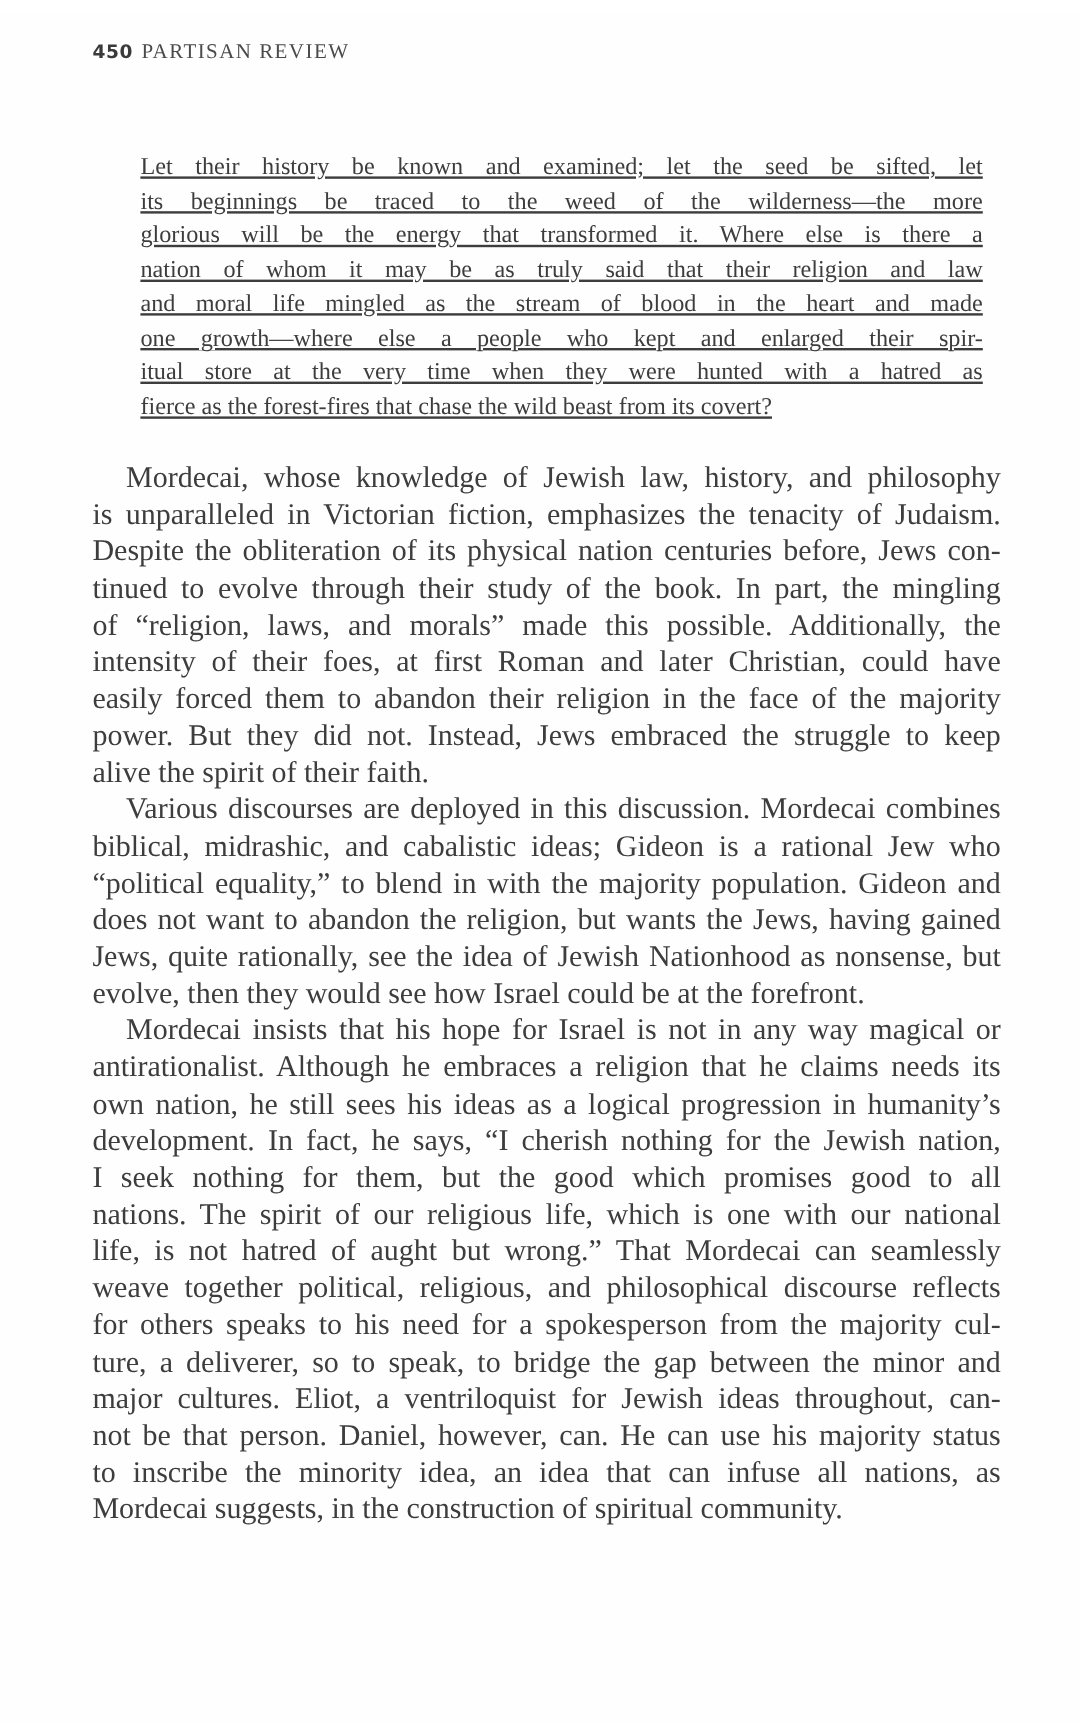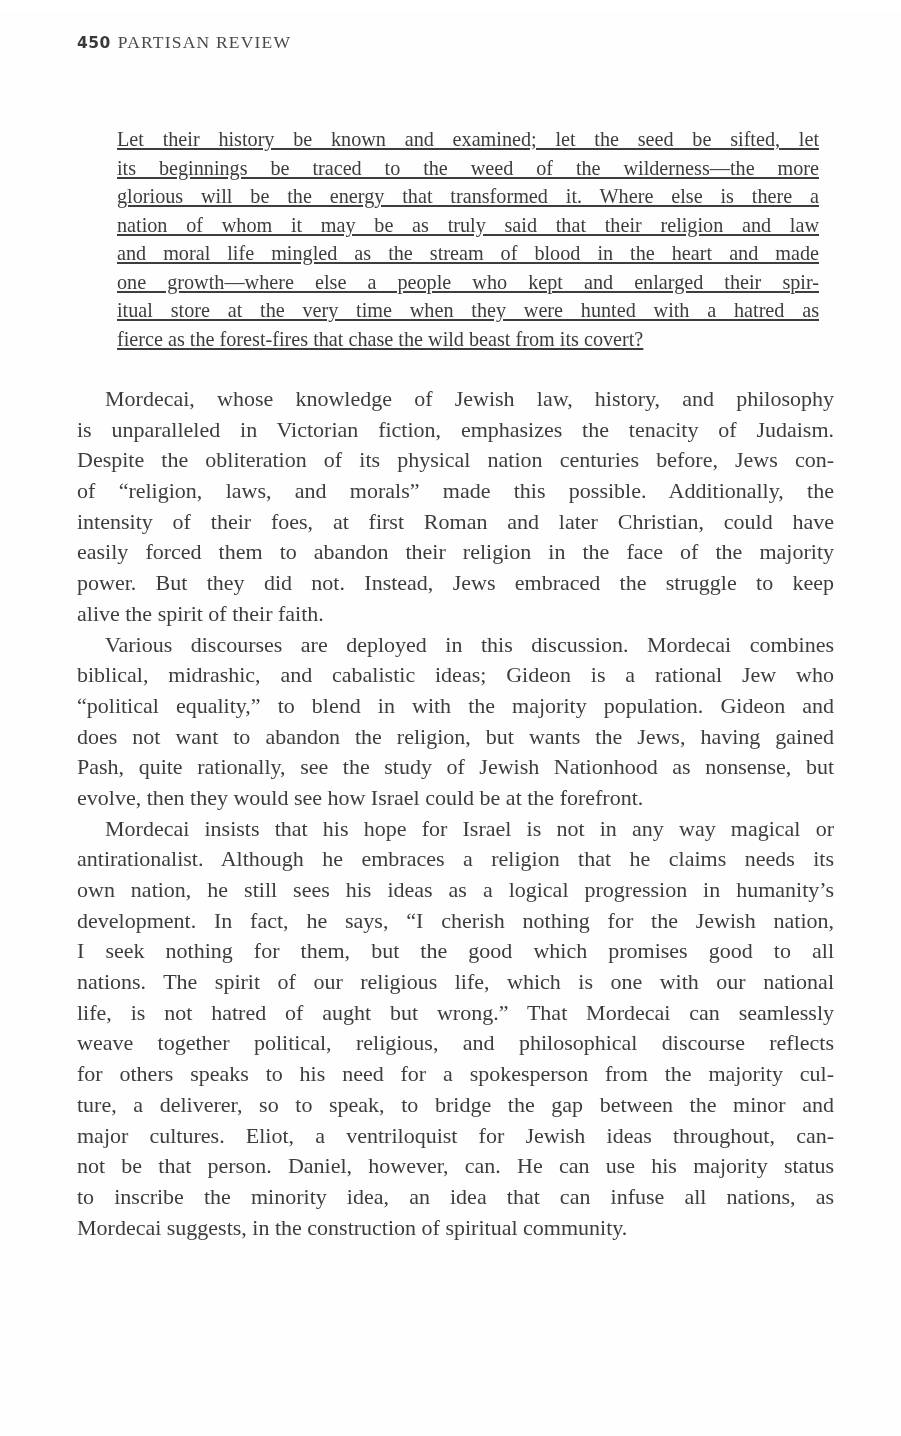--- a/index.html
+++ b/index.html
@@ -1,21 +1,21 @@
 <!DOCTYPE html>
 <html><head>
 <meta charset="utf-8">
 <style>
   html, body { margin: 0; padding: 0; background: #ffffff; }
   body { width: 901px; height: 1436px; position: relative; overflow: hidden; }
   .page { position: absolute; left: 0; top: 12px; width: 901px; height: 1436px; background: #fefefe; }
   .running-head { position: absolute; left: 77px; top: 20px; font-family: "Liberation Serif", serif; font-size: 17.5px; color: #4a4a4a; letter-spacing: 1.2px; white-space: nowrap; }
   .folio { font-family: "DejaVu Sans", sans-serif; font-weight: bold; font-size: 15.5px; color: #3a3a3a; letter-spacing: 0.5px; margin-right: 7px; }
   .quote { position: absolute; left: 117px; top: 113px; width: 702px; font-family: "Liberation Serif", serif; font-size: 20.2px; line-height: 28.5px; color: #3d3d3d; text-align: justify; text-decoration: underline; }
-  .body-text { position: absolute; left: 77px; top: 372px; width: 757px; font-family: "Liberation Serif", serif; font-size: 22px; line-height: 30.7px; color: #3d3d3d; }
+  .body-text { position: absolute; left: 77px; top: 372px; width: 757px; font-family: "Liberation Serif", serif; font-size: 25px; line-height: 30.7px; color: #3d3d3d; }
   .line { display: block; text-align: justify; text-align-last: justify; white-space: nowrap; height: inherit; }
   .quote .line { height: 28.5px; }
   .body-text .line { height: 30.7px; }
   .line.last { text-align-last: left; }
   .indent { padding-left: 28px; }
 </style>
 </head>
 <body>
 
 <div class="page">
@@ -33,32 +33,33 @@
     <span class="line">one growth—where else a people who kept and enlarged their spir-</span>
     <span class="line">itual store at the very time when they were hunted with a hatred as</span>
     <span class="line last">fierce as the forest-fires that chase the wild beast from its covert?</span>
   </div>
 
   <div class="body-text">
     <div>
       <span class="line indent">Mordecai, whose knowledge of Jewish law, history, and philosophy</span>
       <span class="line">is unparalleled in Victorian fiction, emphasizes the tenacity of Judaism.</span>
       <span class="line">Despite the obliteration of its physical nation centuries before, Jews con-</span>
+      <span class="line">tinued to evolve through their study of the book. In part, the mingling</span>
       <span class="line">of “religion, laws, and morals” made this possible. Additionally, the</span>
       <span class="line">intensity of their foes, at first Roman and later Christian, could have</span>
       <span class="line">easily forced them to abandon their religion in the face of the majority</span>
       <span class="line">power. But they did not. Instead, Jews embraced the struggle to keep</span>
       <span class="line last">alive the spirit of their faith.</span>
     </div>
     <div>
       <span class="line indent">Various discourses are deployed in this discussion. Mordecai combines</span>
       <span class="line">biblical, midrashic, and cabalistic ideas; Gideon is a rational Jew who</span>
       <span class="line">“political equality,” to blend in with the majority population. Gideon and</span>
       <span class="line">does not want to abandon the religion, but wants the Jews, having gained</span>
-      <span class="line">Pash, quite rationally, see the study of Jewish Nationhood as nonsense, but</span>
+      <span class="line">Jews, quite rationally, see the idea of Jewish Nationhood as nonsense, but</span>
       <span class="line last">evolve, then they would see how Israel could be at the forefront.</span>
     </div>
     <div>
       <span class="line indent">Mordecai insists that his hope for Israel is not in any way magical or</span>
       <span class="line">antirationalist. Although he embraces a religion that he claims needs its</span>
       <span class="line">own nation, he still sees his ideas as a logical progression in humanity’s</span>
       <span class="line">development. In fact, he says, “I cherish nothing for the Jewish nation,</span>
       <span class="line">I seek nothing for them, but the good which promises good to all</span>
       <span class="line">nations. The spirit of our religious life, which is one with our national</span>
       <span class="line">life, is not hatred of aught but wrong.” That Mordecai can seamlessly</span>

